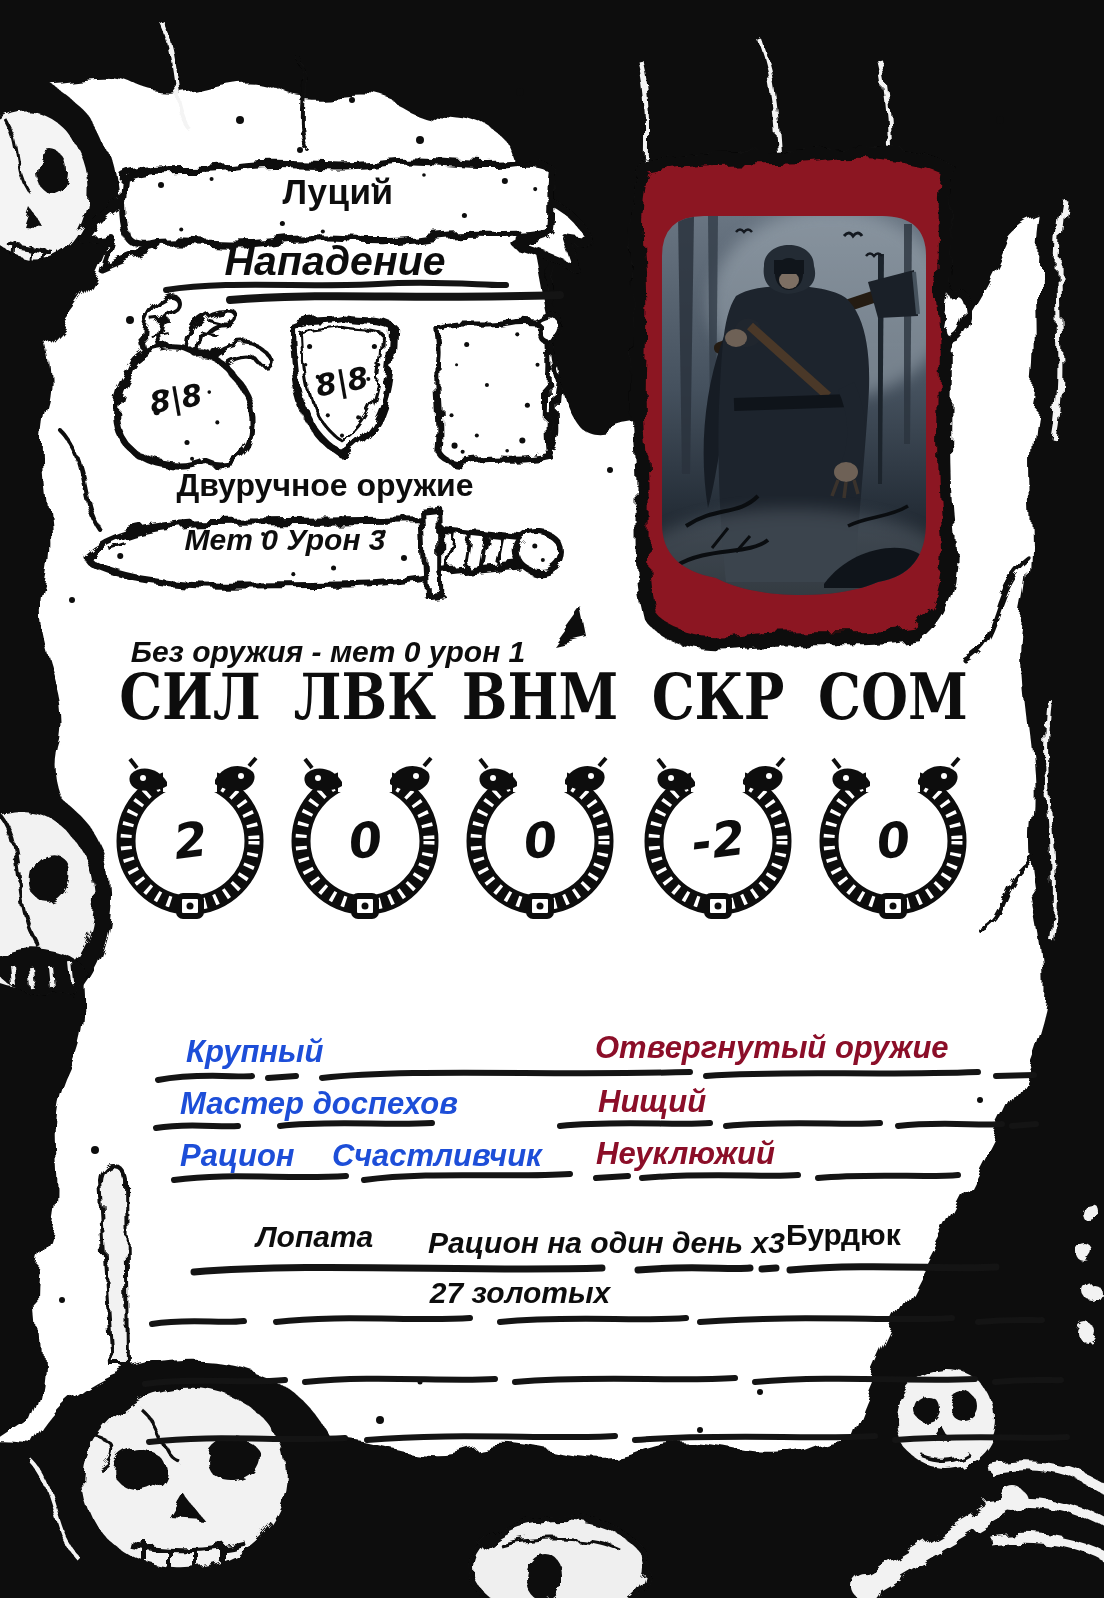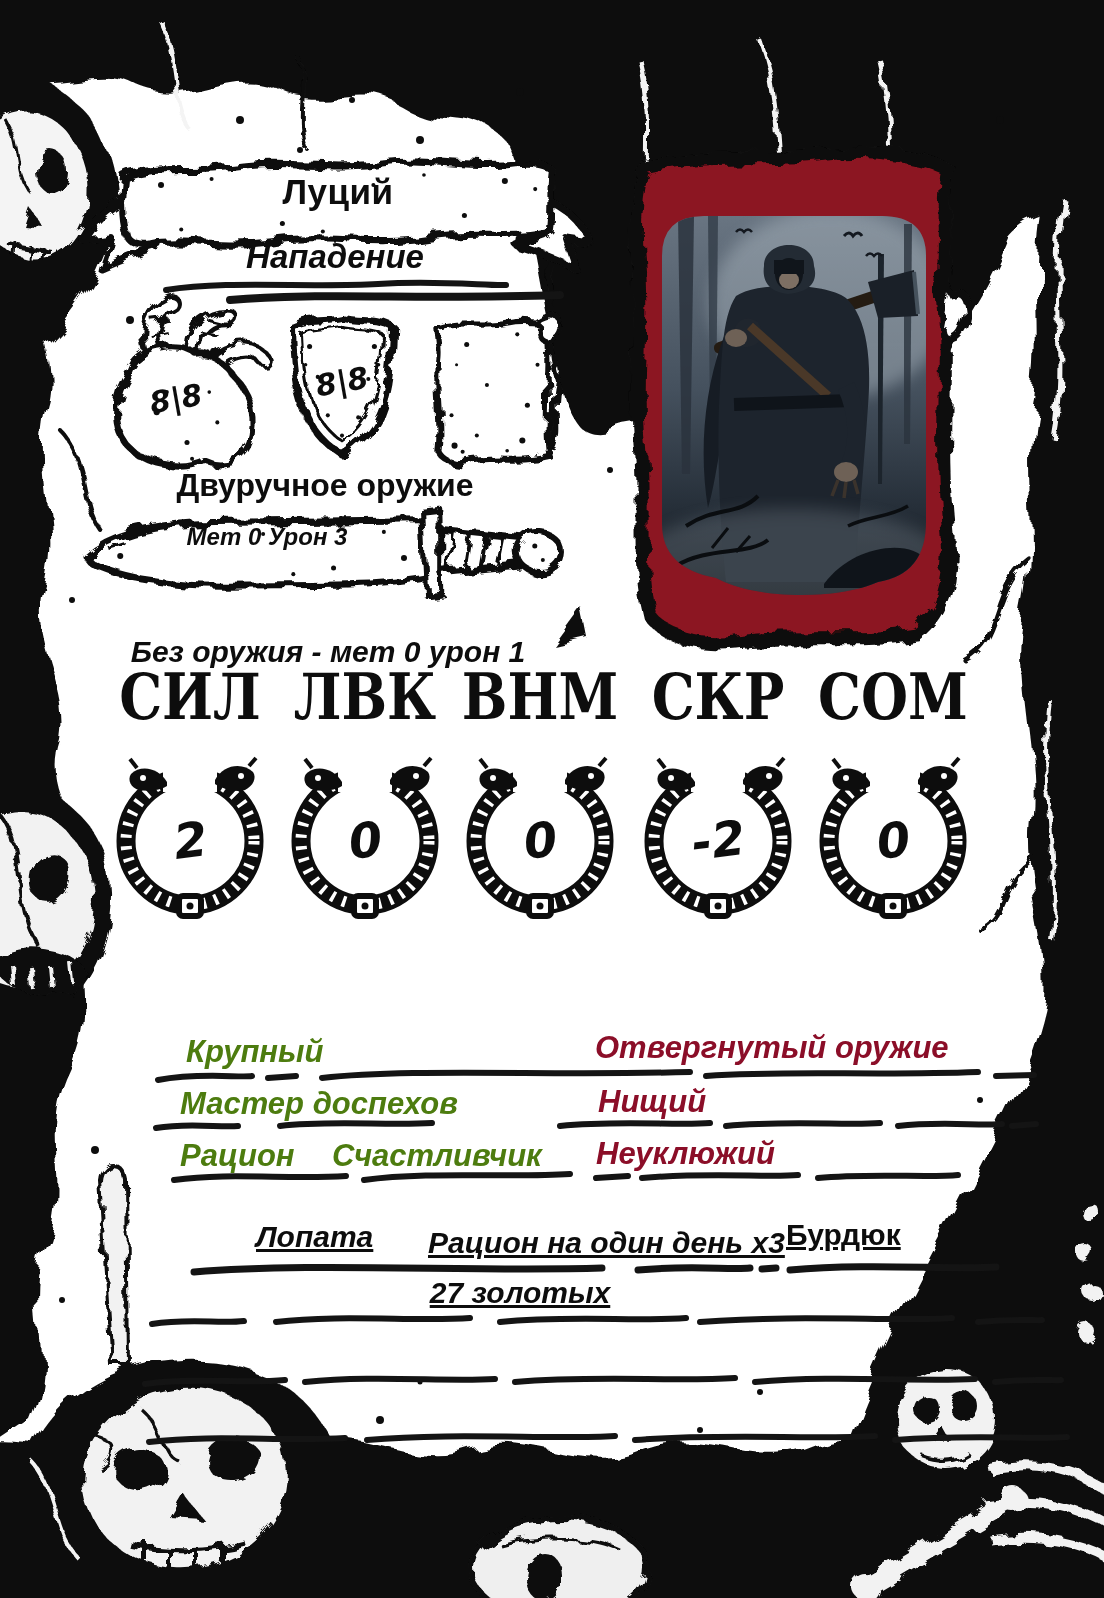--- a/index.html
+++ b/index.html
@@ -13,53 +13,53 @@
   .i{font-style:italic;}
   .center{text-align:center;}
   svg{display:block;}
   .layer-border{z-index:1;}
   .layer-portrait{z-index:2;}
   .layer-content{z-index:3;}
 
   .name-banner{left:70px; top:144px; width:536px; height:158px;}
   .banner-text{left:0; top:28px; width:100%; font-size:35px; letter-spacing:.5px;}
 
-  .attack-label{left:130px; top:238px; width:410px; font-size:33px;}
+  .attack-label{left:130px; top:238px; width:410px; font-size:41px;}
   .uline{pointer-events:none;}
   .uline svg{width:100%; height:100%;}
 
   .heart-box{left:96px; top:291px; width:180px; height:190px;}
   .shield-box{left:277px; top:306px; width:130px; height:160px;}
   .scroll-box{left:416px; top:304px; width:154px; height:172px;}
   .hand{font-family:"DejaVu Sans", sans-serif; font-style:italic; font-weight:bold;}
   .vital-val{font-size:30px; transform:rotate(-10deg);}
   .heart-val{left:40px; top:90px; width:80px; text-align:center;}
   .shield-val{left:25px; top:58px; width:80px; text-align:center;}
 
   .weapon-type{left:95px; top:467px; width:460px; font-size:32px;}
   .knife-box{left:80px; top:497px; width:488px; height:110px;}
-  .knife-text{left:37px; top:26px; width:300px; font-size:24px;}
+  .knife-text{left:55px; top:26px; width:300px; font-size:30px;}
   .unarmed{left:108px; top:599px; width:440px; font-size:30px;margin-top:36px;}
 
   .stat{position:absolute; top:662px; width:180px;}
   .stat-0{left:100px;} .stat-1{left:275px;} .stat-2{left:450px;} .stat-3{left:628px;} .stat-4{left:803px;}
   .stat-label{
     font-family:"DejaVu Serif", serif; font-weight:bold; font-size:60px;
     text-align:center; transform:scale(.9,1.05); height:74px; line-height:70px;
   }
   .stat-ring{position:relative; width:175px; height:190px; margin:2px auto 0;}
   .stat-val{
     position:absolute; left:0; top:74px; width:175px; text-align:center;
     font-size:48px; transform:rotate(-7deg);
   }
 
   .trait{font-size:31px; white-space:nowrap;}
-  .pos{color:#4d7c0f;}
+  .pos{color:#1d4ed8;}
   .neg{color:#8b0e28;}
-  .inv{font-size:30px; white-space:nowrap;text-decoration:underline;}
+  .inv{font-size:30px; white-space:nowrap;}
 
   .portrait{left:616px; top:144px; width:356px; height:512px;}
 </style>
 </head>
 <body>
 
 <div class="sheet">
 
   <svg class="abs layer-border" style="left:0;top:0;width:1104px;height:1598px;" viewBox="0 0 1104 1598">
     <defs>

